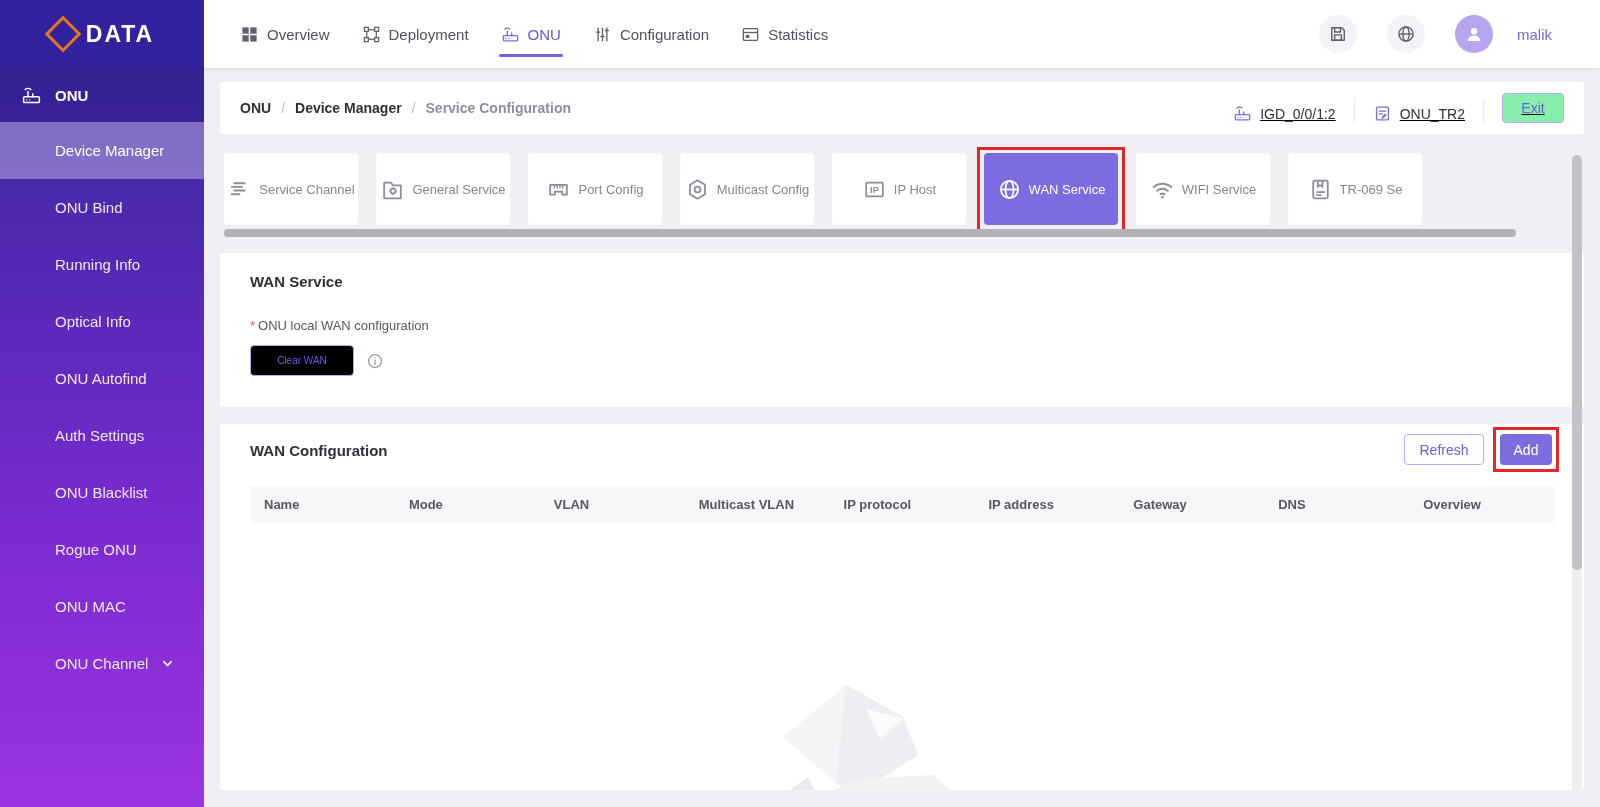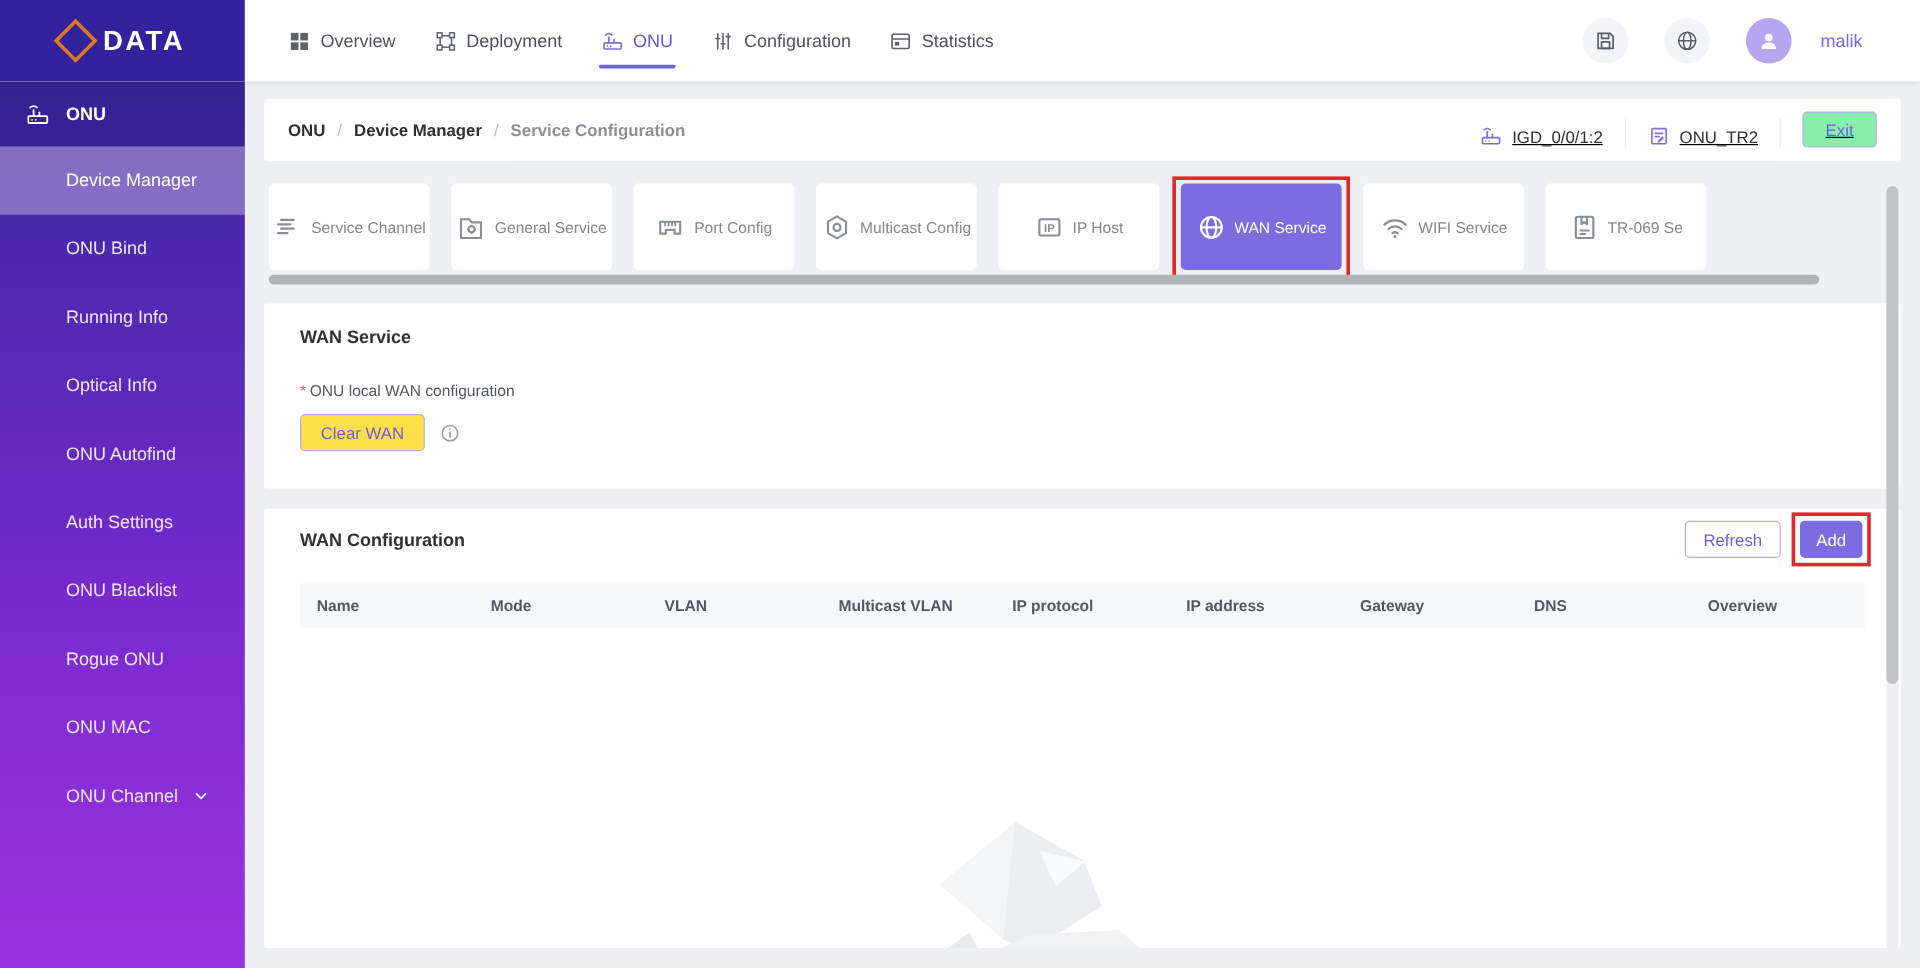--- a/index.html
+++ b/index.html
@@ -57,21 +57,21 @@
   .red-box.tab-anno { left:-7px; right:-7px; top:-6px; bottom:-11px; }
   .h-scrollbar { position:absolute; left:20px; top:161px; width:1292px; height:8px; border-radius:4px; background:#b2b3b6; z-index:5; }
 
   
   .wan-panel { position:absolute; left:16px; top:185px; width:1364px; height:154px; background:#fff; border-radius:3px; padding-left:30px; }
   .panel-title { font-size:15px; font-weight:bold; color:#2e3136; }
   .wan-panel .panel-title { margin-top:20px; }
   .field-line { margin-top:28px; font-size:13px; color:#53575e; }
   .req-mark { color:#f25050; margin-right:3px; font-size:13px; }
   .clear-row { margin-top:12px; display:flex; align-items:center; gap:12px; }
-  .clear-btn { width:104px; height:31px; background:#fde047; border:1px solid #b7aaf6; border-radius:4px; color:#6c5ce7; font-size:14px; cursor:pointer; font-family:inherit; }
+  .clear-btn { width:104px; height:31px; background:#000000; border:1px solid #b7aaf6; border-radius:4px; color:#6c5ce7; font-size:10px; cursor:pointer; font-family:inherit; }
   .info-ic { width:18px; height:18px; color:#9ba1a8; }
 
   
   .conf-panel { position:absolute; left:16px; top:356px; width:1364px; height:366px; background:#fff; border-radius:3px; overflow:hidden; }
   .conf-panel .panel-title { position:absolute; left:30px; top:18px; }
   .refresh-btn { position:absolute; top:10px; right:100px; width:80px; height:31px; background:#fff; border:1px solid #b7aaf6; border-radius:4px; color:#6c5ce7; font-size:14px; cursor:pointer; font-family:inherit; }
   .add-wrap { position:absolute; top:10px; right:32px; width:52px; height:31px; }
   .add-btn { width:52px; height:31px; background:#7b6ce0; border:none; border-radius:4px; color:#ffffff; font-size:14px; cursor:pointer; font-family:inherit; }
   .red-box.add-anno { left:-7px; right:-7px; top:-7px; bottom:-7px; }
   .thead { position:absolute; left:30px; right:30px; top:62px; height:37px; background:#f6f7f9; display:flex; align-items:center; }

